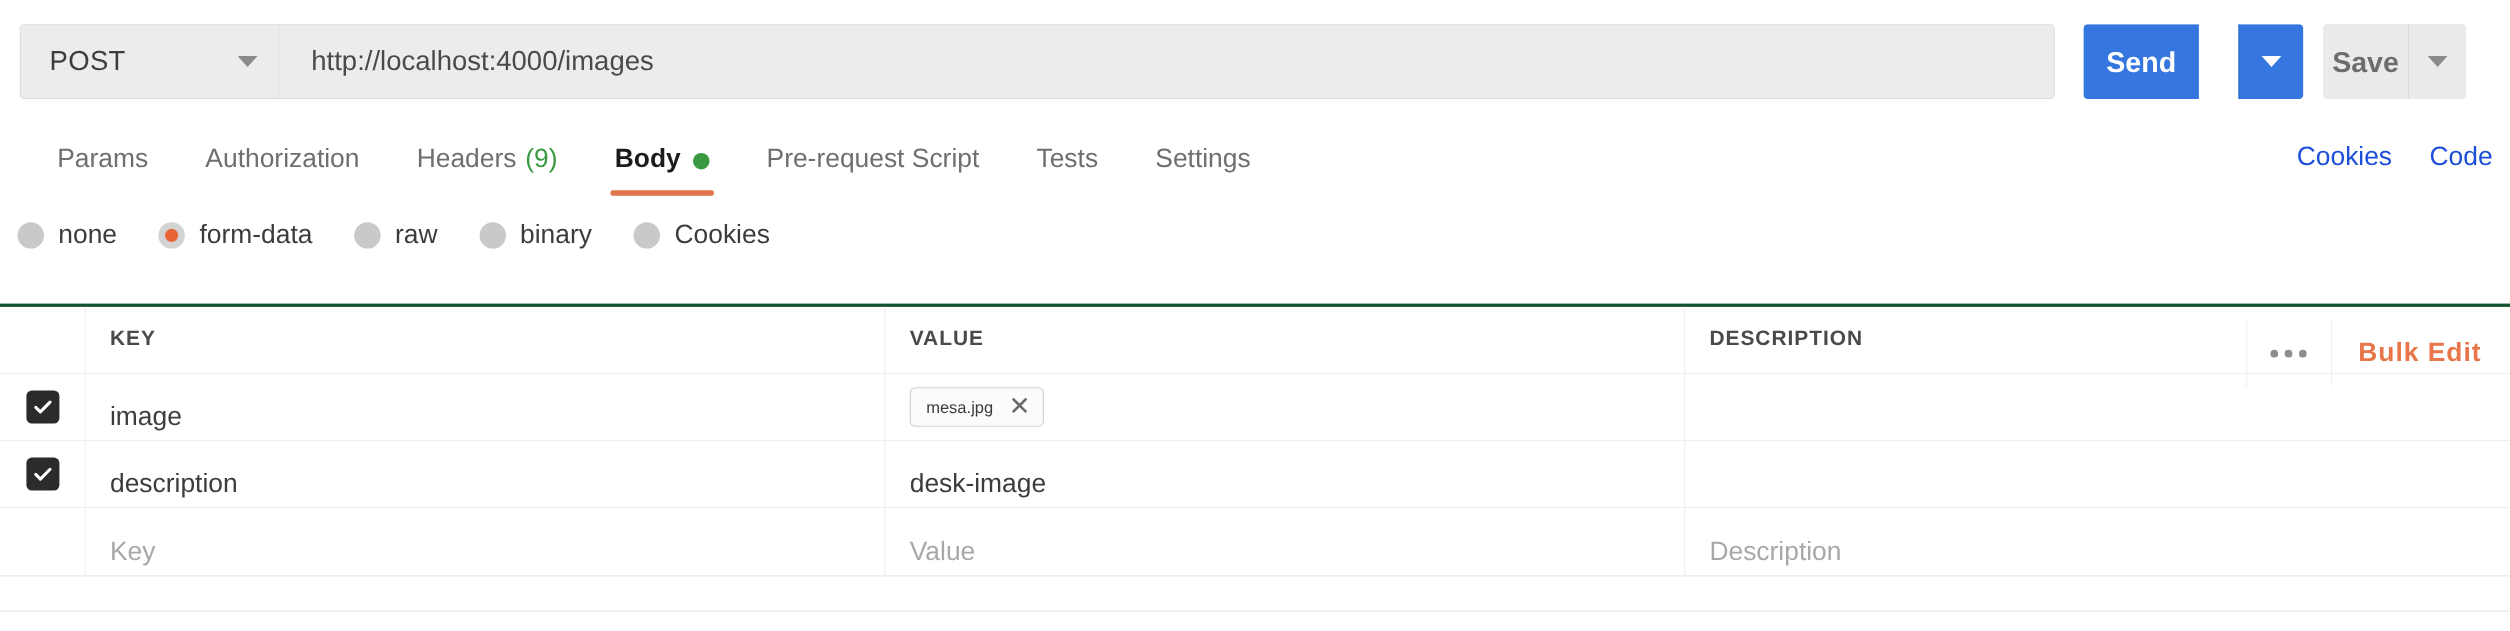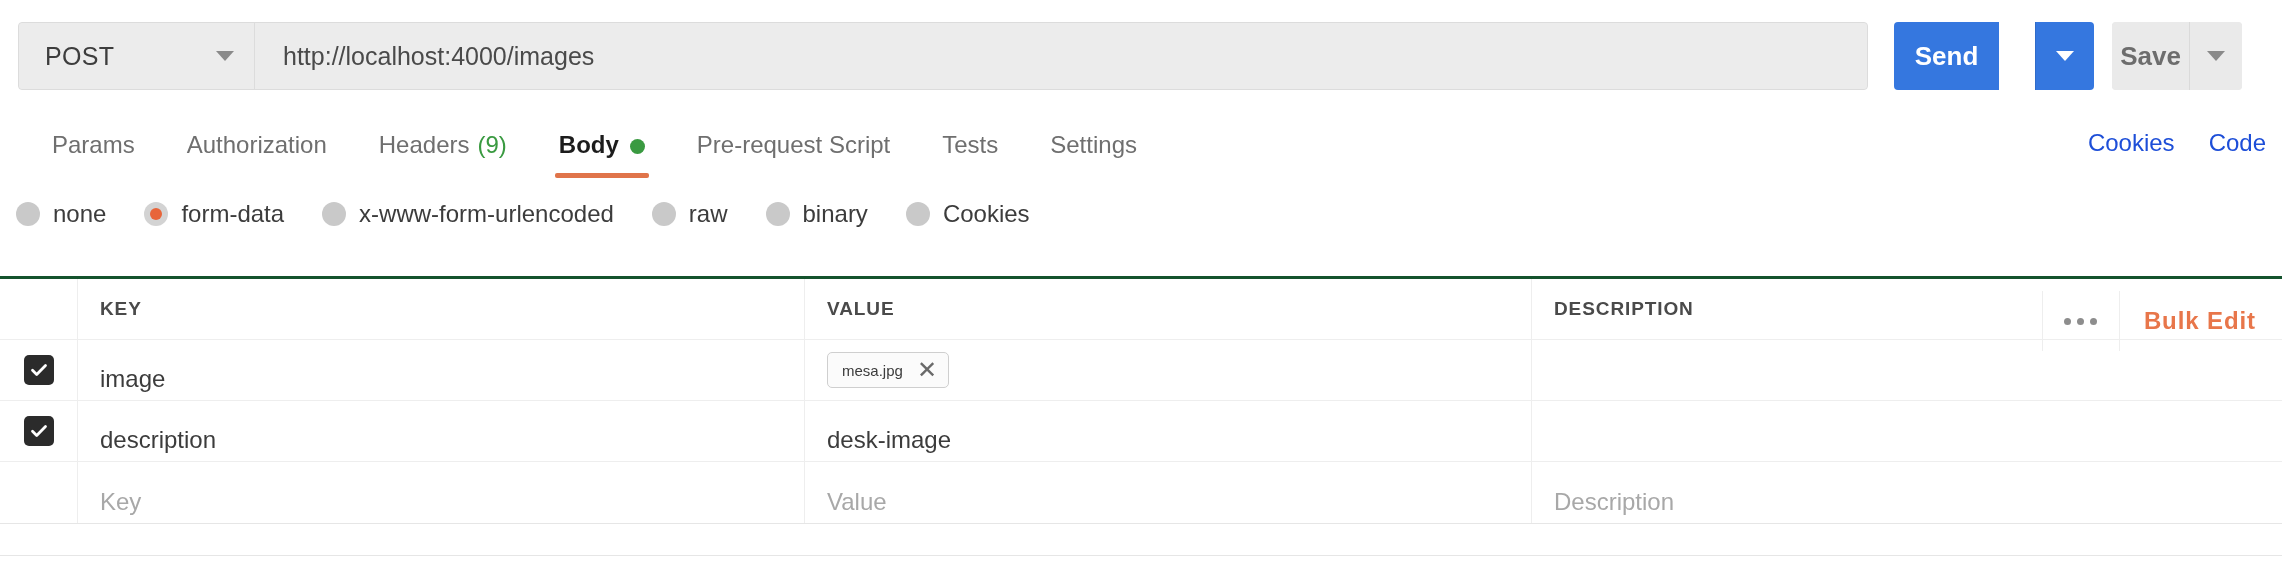--- a/index.html
+++ b/index.html
@@ -461,24 +461,20 @@
   <div class="radio-item">
     <span class="radio-circle"></span>
     <span class="radio-label">none</span>
   </div>
 
   <div class="radio-item selected">
     <span class="radio-circle"></span>
     <span class="radio-label">form-data</span>
   </div>
 
-  <div class="radio-item">
-    <span class="radio-circle"></span>
-    <span class="radio-label">x-www-form-urlencoded</span>
-  </div>
 
   <div class="radio-item">
     <span class="radio-circle"></span>
     <span class="radio-label">raw</span>
   </div>
 
   <div class="radio-item">
     <span class="radio-circle"></span>
     <span class="radio-label">binary</span>
   </div>

